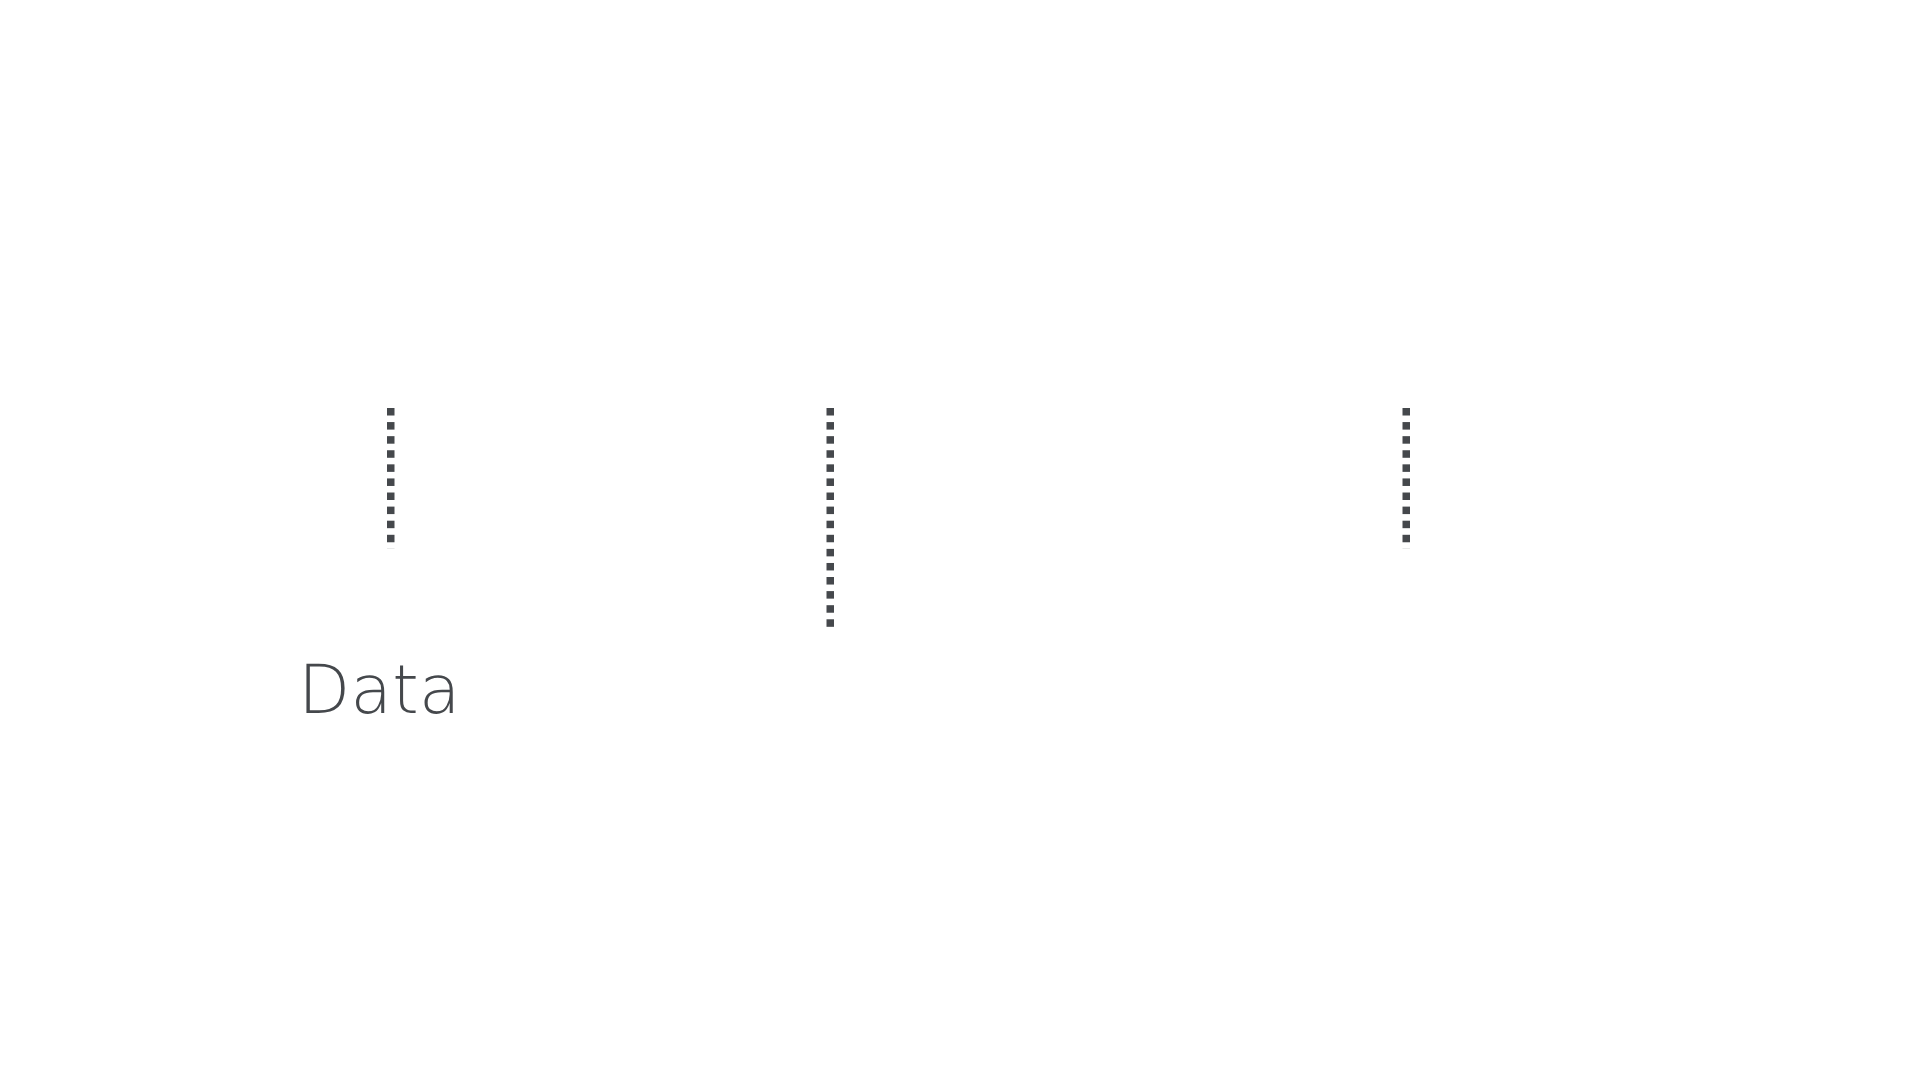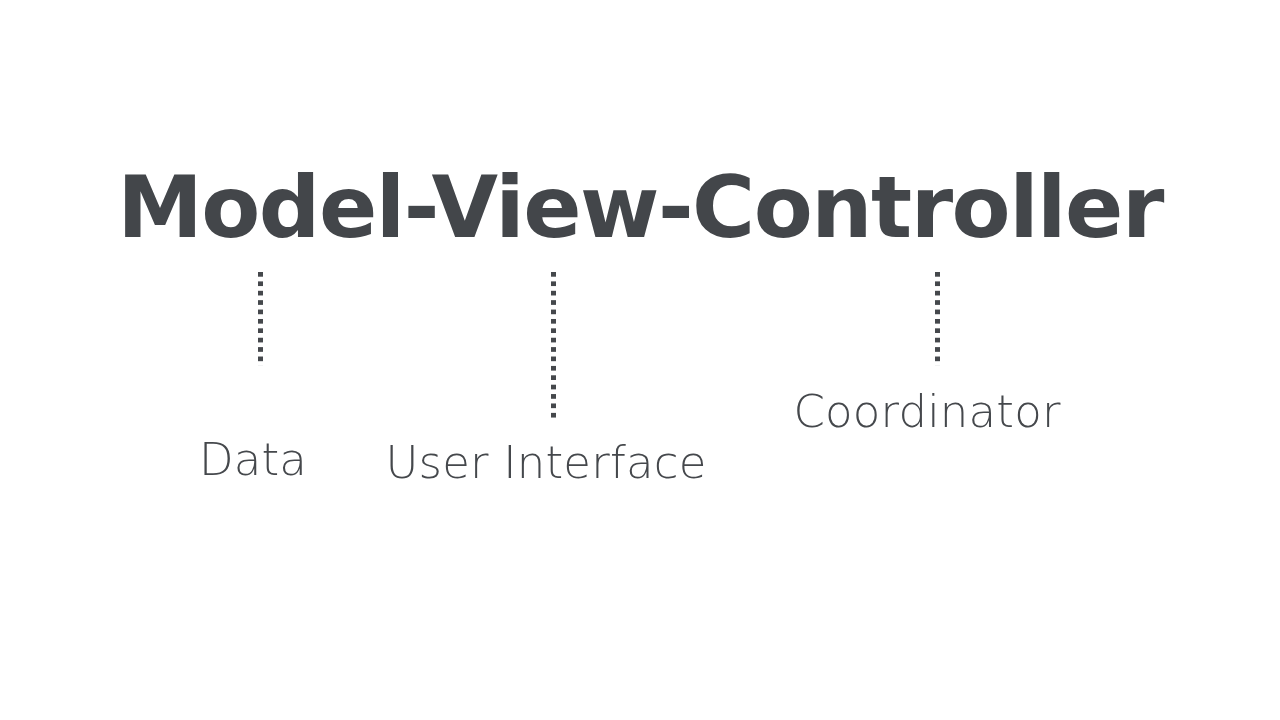--- a/index.html
+++ b/index.html
@@ -69,23 +69,20 @@
   }
   .leaf-label.l1 { left: 253px; top: 389px; margin-top: 48px; }
   .leaf-label.l2 { left: 546px; top: 440px; }
   .leaf-label.l3 { left: 927px; top: 389px; }
 </style>
 </head>
 <body>
 
 <div id="slide">
 
-  <div class="title">Model-View-Controller</div>
 
   <div class="connector c1"></div>
   <div class="connector c2"></div>
   <div class="connector c3"></div>
 
   <div class="leaf-label l1">Data</div>
-  <div class="leaf-label l2">User Interface</div>
-  <div class="leaf-label l3">Coordinator</div>
 
 </div>
 
 </body></html>

